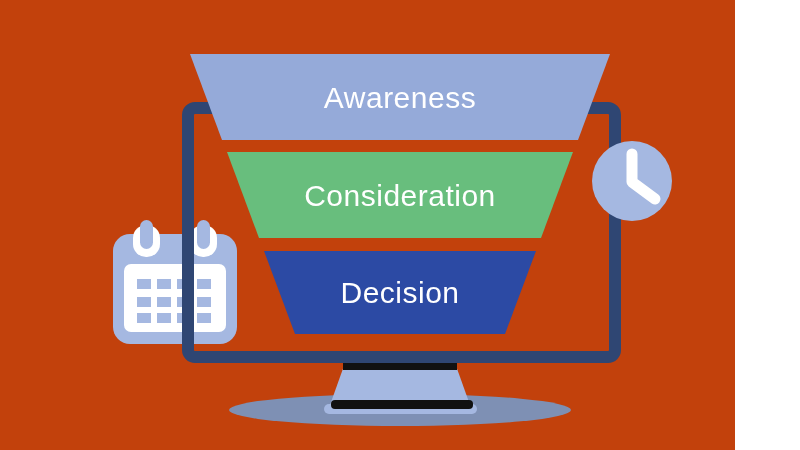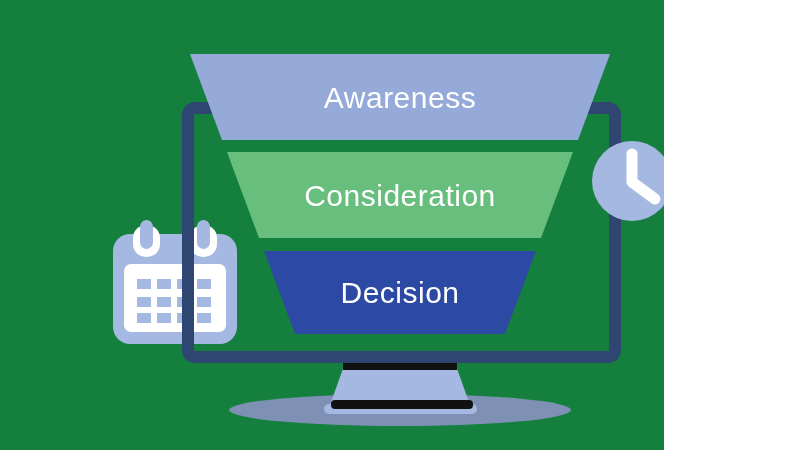--- a/index.html
+++ b/index.html
@@ -3,23 +3,23 @@
 <meta charset="utf-8">
 <style>
   html, body {
     margin: 0;
     padding: 0;
     background: #ffffff;
     font-family: "Liberation Sans", sans-serif;
   }
   .canvas {
     position: relative;
-    width: 664px;
+    width: 735px;
     height: 450px;
-    background: #15803d;
+    background: #c2410c;
     overflow: hidden;
   }
   svg { display: block; }
   .funnel-label {
     fill: #ffffff;
     font-family: "Liberation Sans", "DejaVu Sans", sans-serif;
     font-size: 30px;
     font-weight: 400;
     letter-spacing: 0.5px;
     text-anchor: middle;

